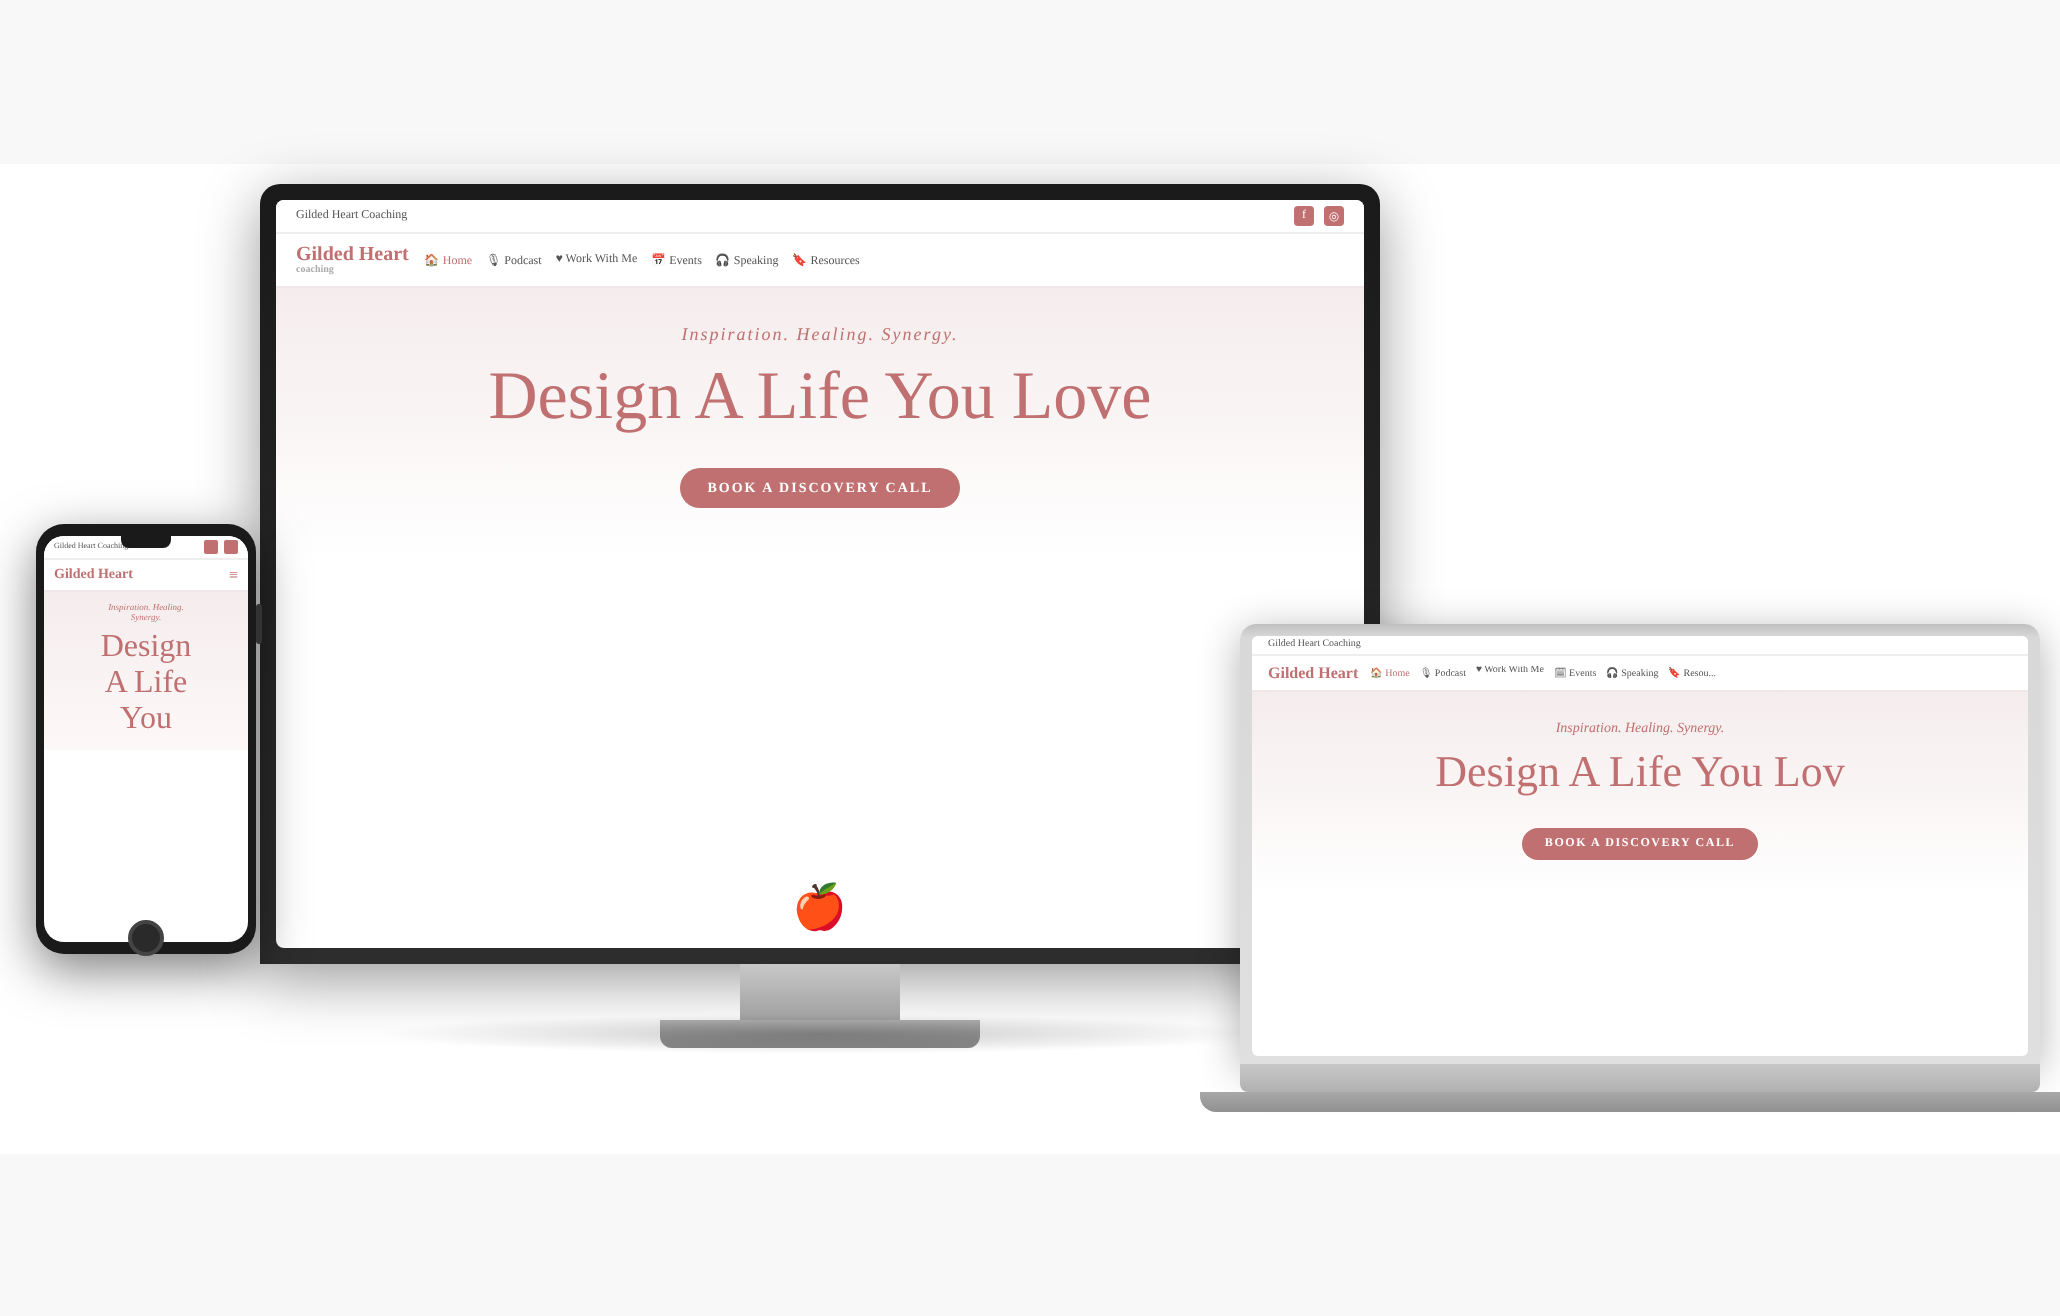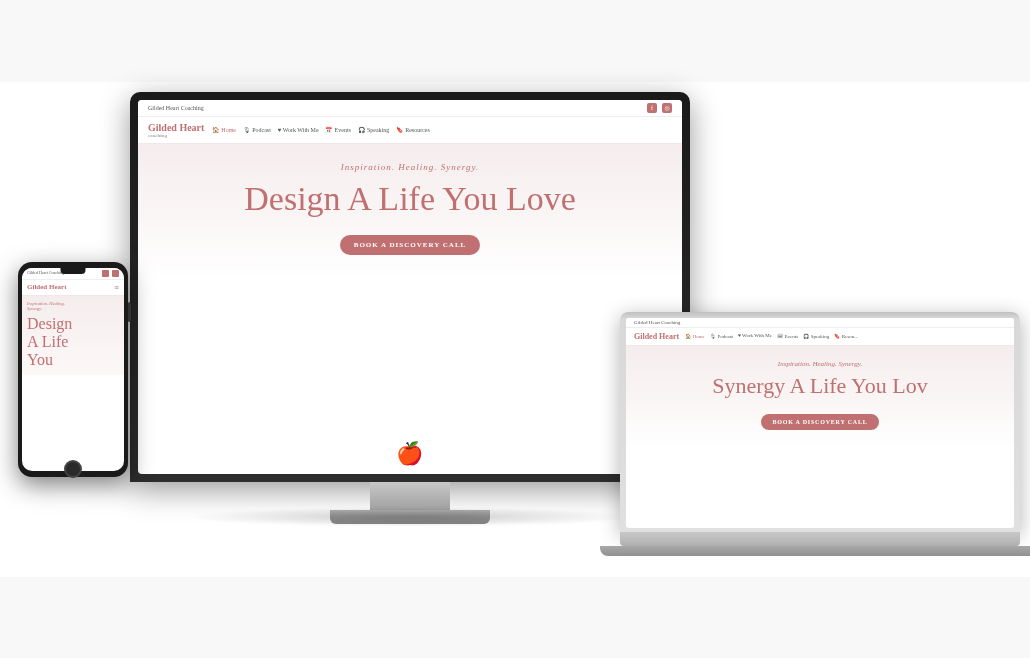--- a/index.html
+++ b/index.html
@@ -286,21 +286,21 @@
     }
 
     .phone-menu-icon {
       font-size: 8px;
       color: #c07070;
     }
 
     .phone-hero {
       background: linear-gradient(180deg, #f5eded 0%, #fdf8f8 100%);
       padding: 5px 5px;
-      text-align: left;
+      text-align: center;
     }
 
     .phone-tagline {
       font-size: 4.5px;
       color: #c07070;
       font-style: italic;
       margin-bottom: 4px;
     }
 
     .phone-headline {
@@ -527,21 +527,21 @@
             <span>🎙 Podcast</span>
             <span>♥ Work With Me</span>
             <span>🗓 Events</span>
             <span>🎧 Speaking</span>
             <span>🔖 Resou...</span>
           </div>
         </div>
 
         <div class="laptop-hero">
           <div class="laptop-tagline">Inspiration. Healing. Synergy.</div>
-          <div class="laptop-headline">Synergy A Life You Lov</div>
+          <div class="laptop-headline">Design A Life You Lov</div>
           <div class="laptop-button">BOOK A DISCOVERY CALL</div>
         </div>
 
       </div>
     </div>
     <div class="laptop-base"></div>
     <div class="laptop-bottom"></div>
   </div>
 
 </div>

